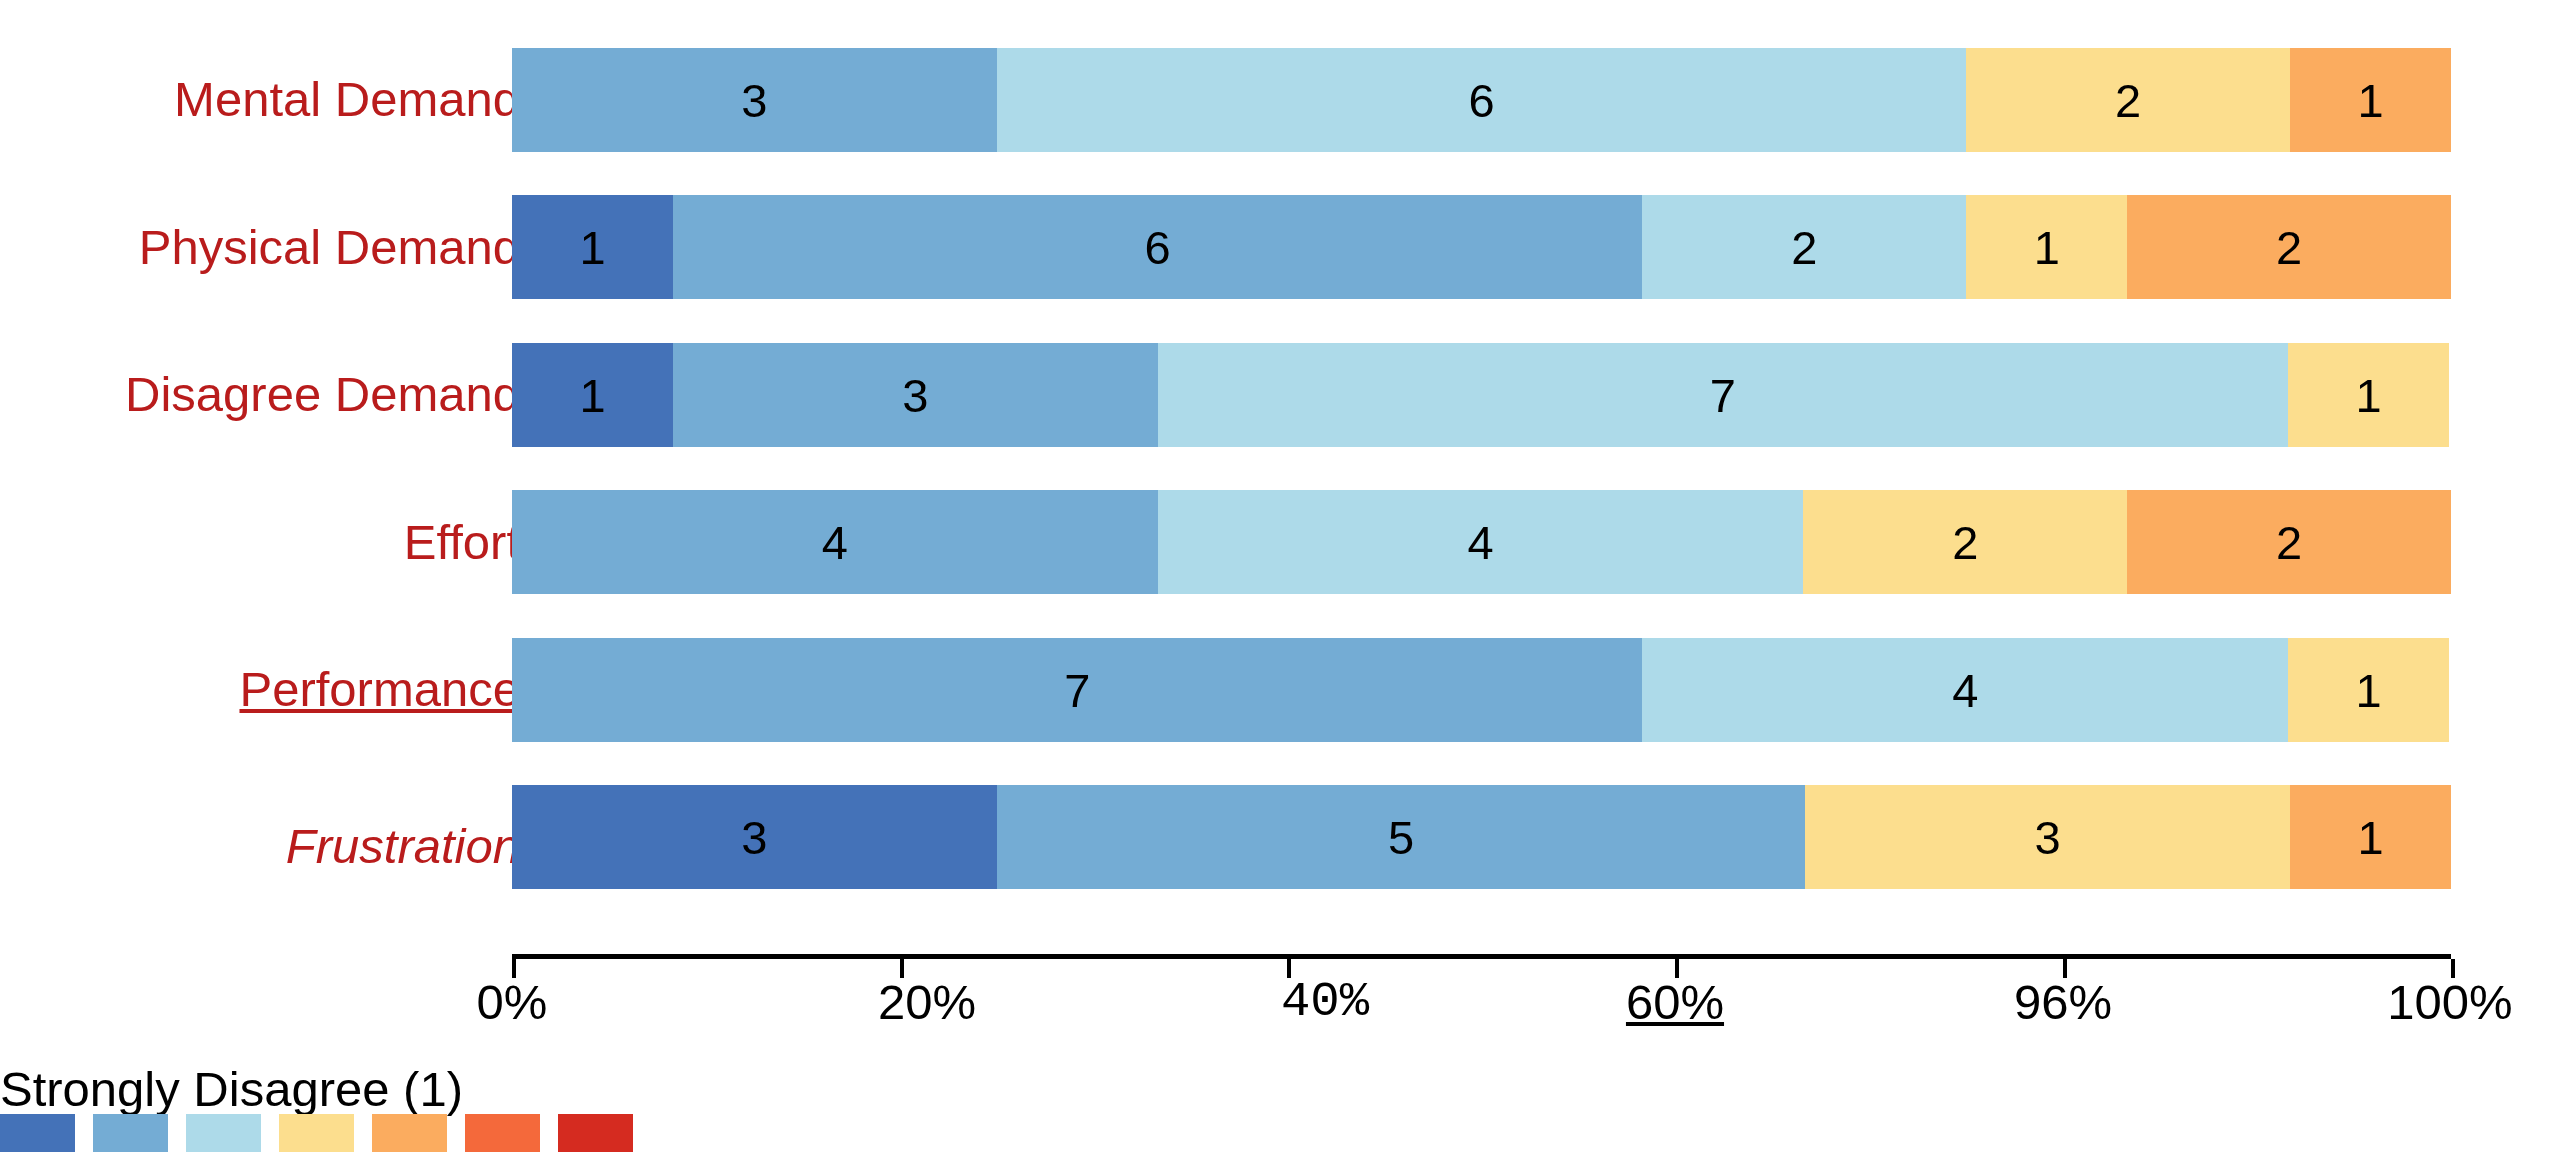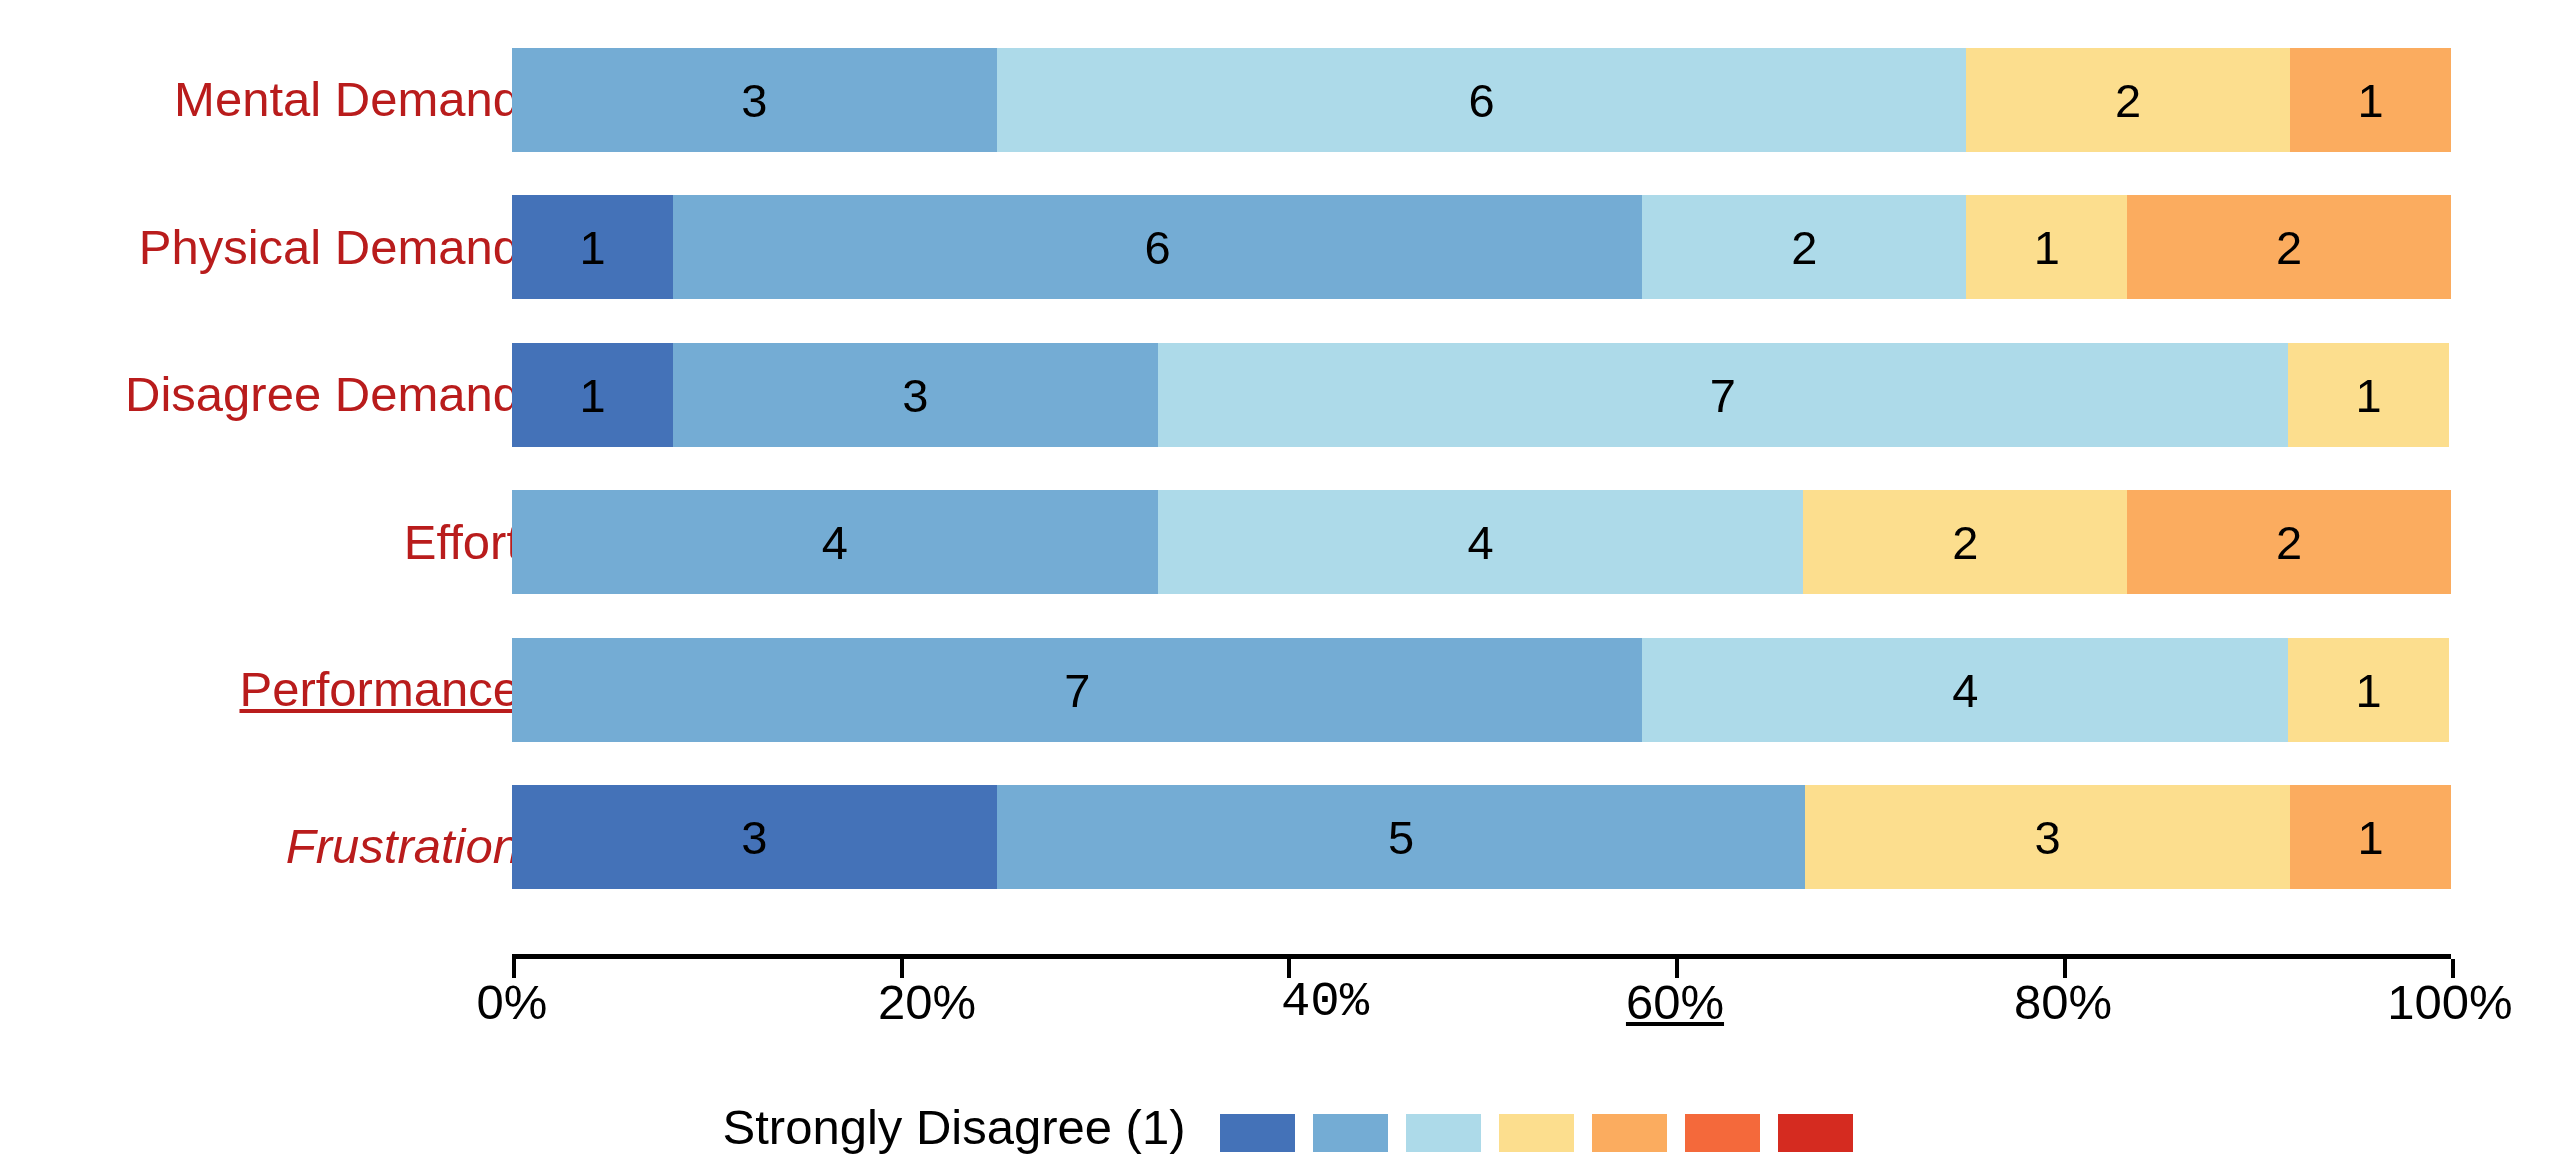--- a/index.html
+++ b/index.html
@@ -94,22 +94,22 @@
   }
 
   
   #legend {
     position: absolute;
     left: 0px;
     top: 1065px;
     width: 2576px;
     height: 87px;
     display: flex;
-    flex-direction: row;
-    align-items: flex-end;
+    flex-direction: column;
+    align-items: flex-start;
     justify-content: center;
     gap: 0px;
   }
   .legend-text {
     font-size: 49px;
     line-height: 1;
     color: #000000;
     white-space: nowrap;
   }
   #legend-low-label { margin-right: 35px; }
@@ -232,21 +232,21 @@
       <div class="x-tick" style="left: 775px;"></div>
       <div class="x-tick" style="left: 1163px;"></div>
       <div class="x-tick" style="left: 1551px;"></div>
       <div class="x-tick" style="left: 1939px;"></div>
     </div>
   <div id="x-axis-labels">
       <div class="x-ticklabel" style="left: 512px;">0%</div>
       <div class="x-ticklabel" style="left: 927px;">20%</div>
       <div class="x-ticklabel" style="left: 1325px; font-family: Liberation Mono, monospace;">40%</div>
       <div class="x-ticklabel" style="left: 1675px; text-decoration: underline;">60%</div>
-      <div class="x-ticklabel" style="left: 2063px;">80%</div>
+      <div class="x-ticklabel" style="left: 2063px;">96%</div>
       <div class="x-ticklabel" style="left: 2450px;">100%</div>
     </div>
 
   <div id="legend">
     <span class="legend-text" id="legend-low-label">Strongly Disagree (1)</span>
     <span class="legend-swatches" id="legend-swatches">
         <span class="legend-swatch" style="background: rgb(68, 114, 184);"></span>
         <span class="legend-swatch" style="background: rgb(116, 172, 212);"></span>
         <span class="legend-swatch" style="background: rgb(173, 218, 233);"></span>
         <span class="legend-swatch" style="background: rgb(252, 222, 142);"></span>

